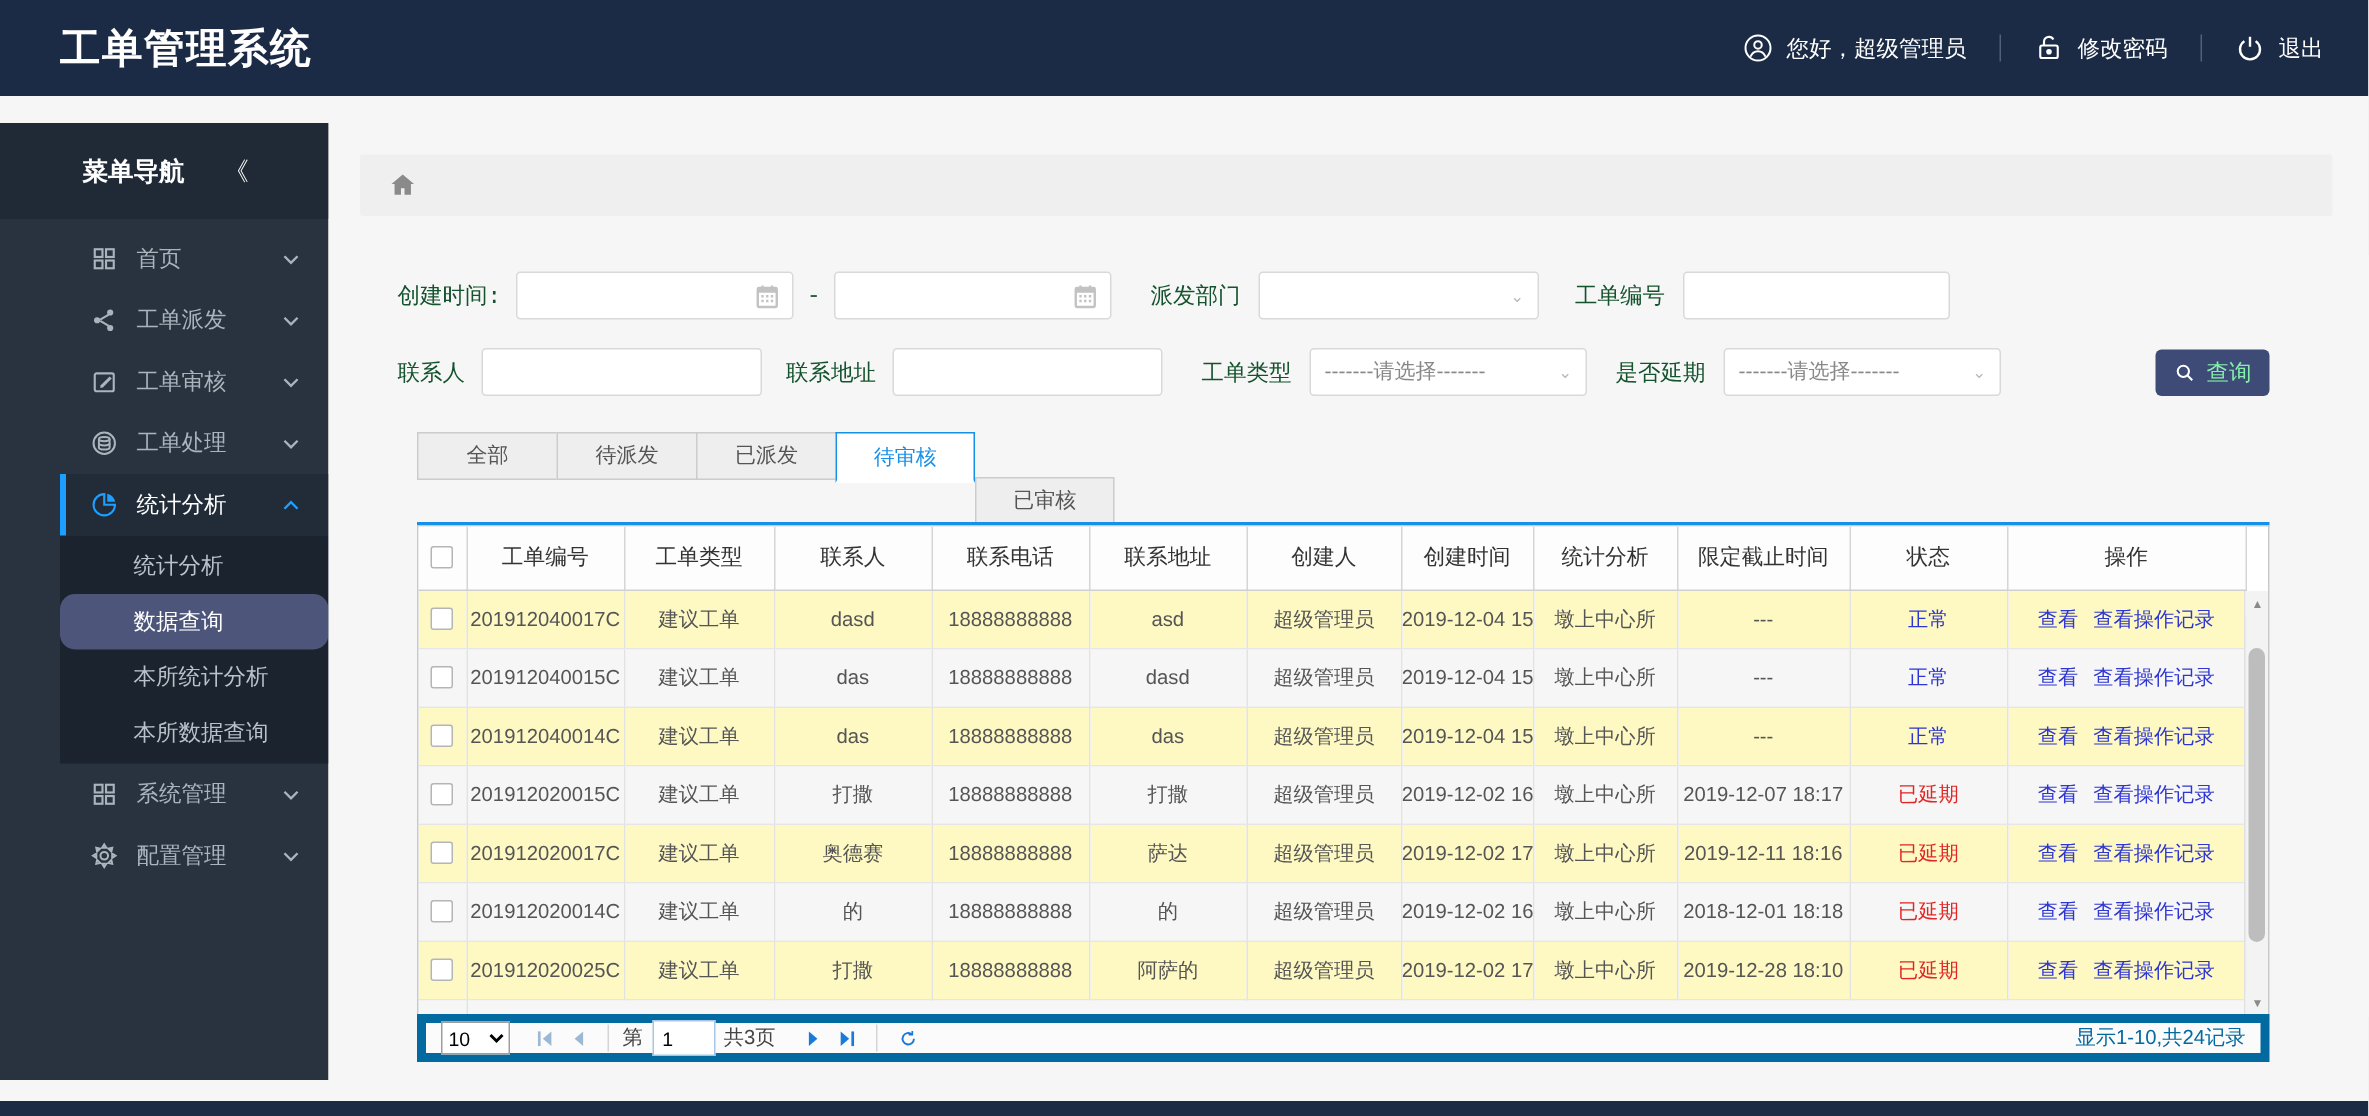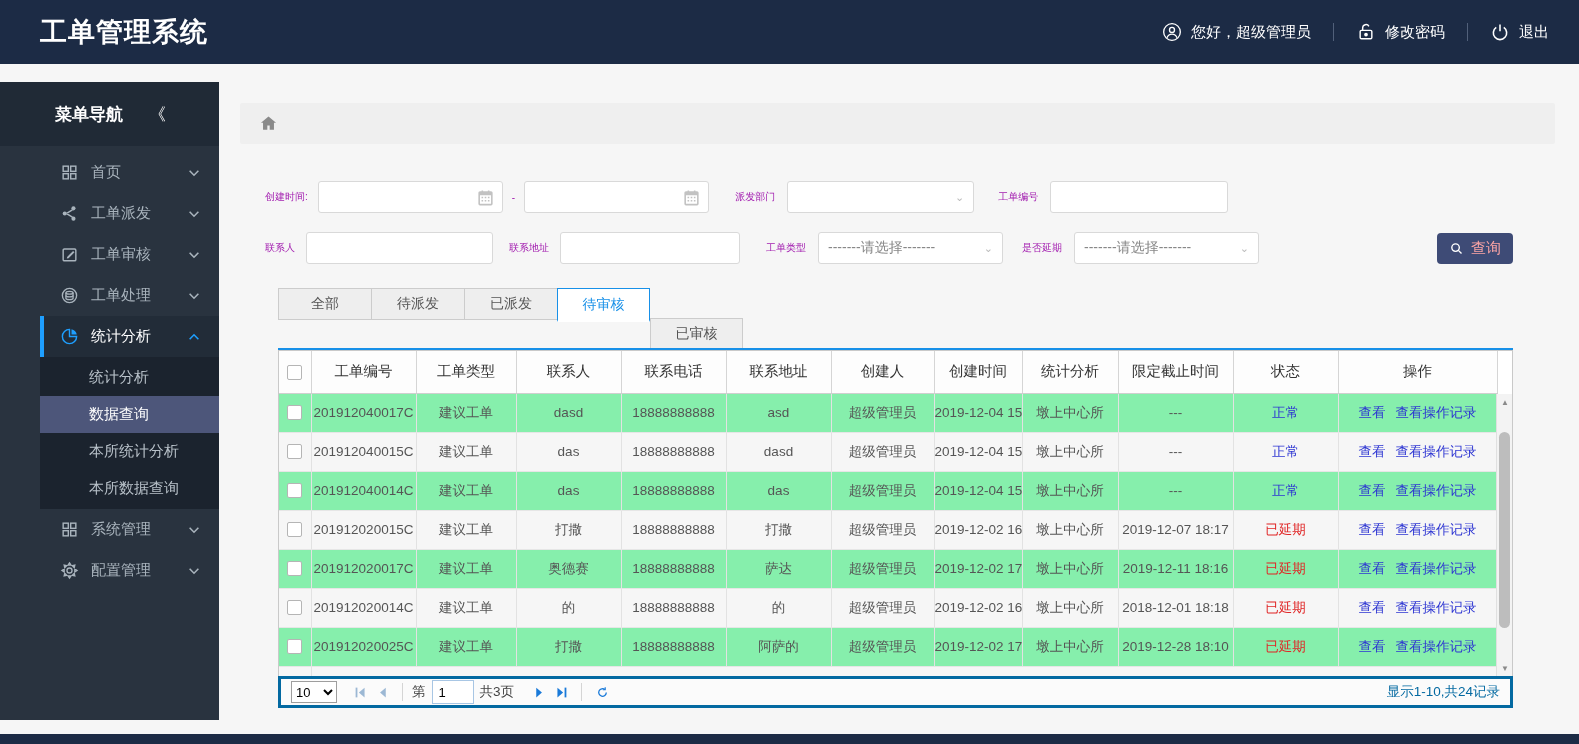--- a/index.html
+++ b/index.html
@@ -27,73 +27,73 @@
   .menu-item { position:relative; height:41px; display:flex; align-items:center; padding:0 18px 0 20px; color:#a9b4bd; font-size:15px; cursor:pointer; }
   .menu-item .mi-icon { width:19px; height:19px; margin-right:12px; display:inline-flex; }
   .menu-item .mi-icon svg { width:100%; height:100%; }
   .menu-item .mi-label { flex:1; }
   .menu-item .mi-chevron { width:14px; height:14px; display:inline-flex; }
   .menu-item.active { color:#fff; background:#222c38; }
   .menu-item.active::before { content:""; position:absolute; left:0; top:0; bottom:0; width:4px; background:#1e9fff; }
   .menu-item.active .mi-icon, .menu-item.active .mi-chevron { color:#1e9fff; }
   .submenu { background:#1b232e; padding:2px 0; }
   .submenu-item { height:37px; display:flex; align-items:center; padding-left:49px; color:#b9c2ca; font-size:15px; cursor:pointer; }
-  .submenu-item.active { background:#4d567a; color:#fff; }
+  .submenu-item.active { background:#4d567a; color:#fff;border-radius:10px; }
 
   
   .content { position:absolute; top:82px; left:219px; right:0; bottom:10px; background:#f6f6f6; overflow:hidden; }
   .breadcrumb { margin:21px 24px 0 21px; height:41px; background:#efefef; border-radius:2px; display:flex; align-items:center; padding-left:19px; }
   .home-icon { width:19px; height:19px; color:#8a8a8a; cursor:pointer; }
   .home-icon svg { width:100%; height:100%; }
 
   
   .filters { margin-top:37px; }
   .filter-row { display:flex; align-items:center; padding-left:46px; padding-right:66px; height:32px; }
   .filter-row + .filter-row { margin-top:19px; }
-  .f-label { font-size:10px; color:#a21caf; white-space:nowrap; }
+  .f-label { font-size:15px; color:#14532d; white-space:nowrap;font-family:Liberation Mono, monospace; }
   .f-input { position:relative; height:32px; background:#fff; border:1px solid #d9d9d9; border-radius:3px; }
   .f-input input { width:100%; height:100%; border:none; outline:none; background:transparent; padding:0 8px; font-size:14px; }
   .date-input { width:185px; }
   .date-input .cal { position:absolute; right:7px; top:6px; width:19px; height:19px; color:#c2c2c2; }
   .date-input .cal svg { width:100%; height:100%; }
   .f-select { height:32px; background:#fff; border:1px solid #d9d9d9; border-radius:3px; display:flex; align-items:center; justify-content:space-between; padding:0 9px; font-size:14px; color:#888; cursor:pointer; }
   .f-select .arrow { color:#bbb; font-size:11px; }
-  .search-btn { margin-left:auto; width:76px; height:31px; background:#3e4b76; color:#fca5a5; border:none; border-radius:4px; font-size:15px; display:flex; align-items:center; justify-content:center; gap:7px; cursor:pointer; }
+  .search-btn { margin-left:auto; width:76px; height:31px; background:#3e4b76; color:#86efac; border:none; border-radius:4px; font-size:15px; display:flex; align-items:center; justify-content:center; gap:7px; cursor:pointer; }
   .search-btn svg { width:15px; height:15px; }
 
   
   .tabs-wrap { margin:24px 66px 0 59px; width:1235px; position:relative; }
   .tabs { display:flex; }
   .tab { width:93px; height:32px; background:#eee; border:1px solid #ccc; border-right:none; display:flex; align-items:center; justify-content:center; font-size:14px; color:#555; cursor:pointer; }
   .tab:last-child { border-right:1px solid #ccc;margin-top:30px; }
   .tab.active { background:#fff; color:#1790e8; border-color:#1790e8; border-bottom:2px solid #fff; border-right:1px solid #1790e8; position:relative; z-index:2; height:34px; margin-bottom:-2px; }
   .tabs-underline { position:absolute; left:0; right:0; bottom:0; height:2px; background:#1790e8; }
 
   
   .table-wrap { margin-left:59px; width:1235px; height:326px; position:relative; background:#fff; border:1px solid #c9c9c9; border-bottom:none; overflow:hidden; }
   table { border-collapse:collapse; table-layout:fixed; width:1218px; }
   th { height:42px; font-weight:normal; font-size:14.5px; color:#333; background:#fdfdfd; border-right:1px solid #d5d5d5; border-bottom:1px solid #cfcfcf; text-align:center; }
   td { height:39px; font-size:13.5px; color:#555; text-align:center; border-right:1px solid #e2e2e2; border-bottom:1px solid #e6e6e6; overflow:hidden; white-space:nowrap; }
-  tr.r-even td { background:#86efac; }
+  tr.r-even td { background:#fef9c3; }
   tr.r-odd td { background:#f6f6f6; }
   .cb { width:15px; height:15px; border:1px solid #b5b5b5; border-radius:2px; background:#fff; display:inline-block; vertical-align:middle; cursor:pointer; }
   .status-normal { color:#2d35d2; }
   .status-delay { color:#e02626; }
   .op-link { color:#2d35d2; cursor:pointer; text-decoration:none; }
   .op-link + .op-link { margin-left:10px; }
 
   
   .vscroll { position:absolute; top:43px; right:0; bottom:0; width:16px; background:#f3f3f3; border-left:1px solid #e0e0e0; }
   .vs-btn { position:absolute; left:0; width:16px; height:16px; display:flex; align-items:center; justify-content:center; color:#8a8a8a; font-size:8px; background:#f3f3f3; cursor:pointer; }
   .vs-up { top:0; }
   .vs-down { bottom:0; }
   .vs-thumb { position:absolute; left:2px; width:11px; top:38px; height:196px; background:#bdbdbd; border-radius:6px; cursor:pointer; }
 
   
-  .pager { margin-left:59px; width:1235px; height:32px; background:#fbfbfb; border:3px solid #0369a1; display:flex; align-items:center; padding:0 10px; font-size:13.5px; color:#444; }
+  .pager { margin-left:59px; width:1235px; height:32px; background:#fbfbfb; border:6px solid #0369a1; display:flex; align-items:center; padding:0 10px; font-size:13.5px; color:#444; }
   .pager select { width:46px; height:22px; border:1px solid #9e9e9e; background:#fff; font-size:13px; margin-right:12px; }
   .pg-sep { width:1px; height:18px; background:#d5d5d5; margin:0 9px; }
   .pg-btn { width:22px; height:22px; display:flex; align-items:center; justify-content:center; cursor:pointer; }
   .pg-btn svg { width:13px; height:13px; }
   .pg-disabled { color:#9cb8d4; }
   .pg-active { color:#1a7ad9; }
   .page-input { width:42px; height:24px; border:1px solid #a8c6e4; text-align:left; padding-left:6px; font-size:13px; margin:0 6px 0 6px; outline:none; }
   .pg-label { white-space:nowrap; }
   .pager-summary { margin-left:auto; color:#0369a1; font-size:13.5px; }
 </style>

